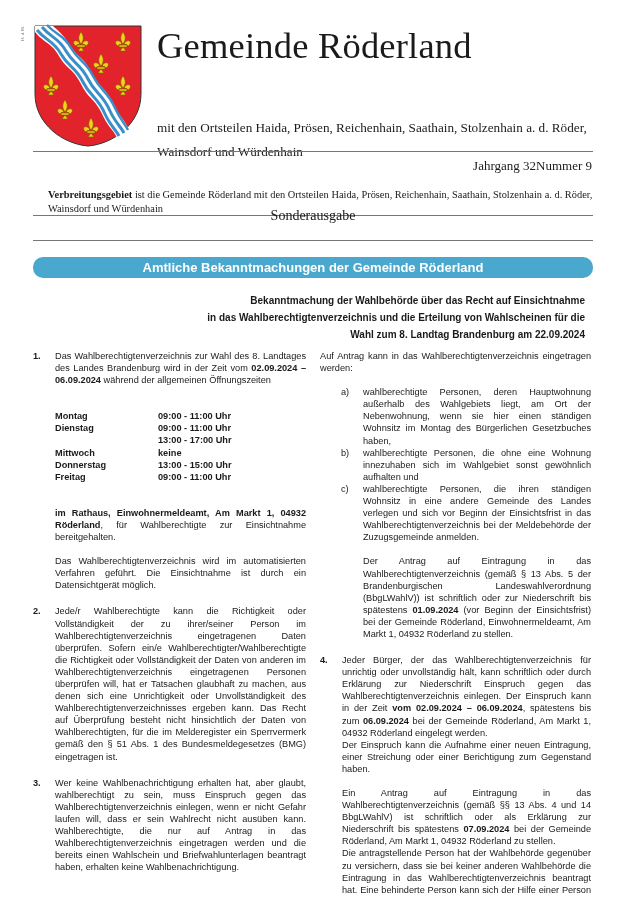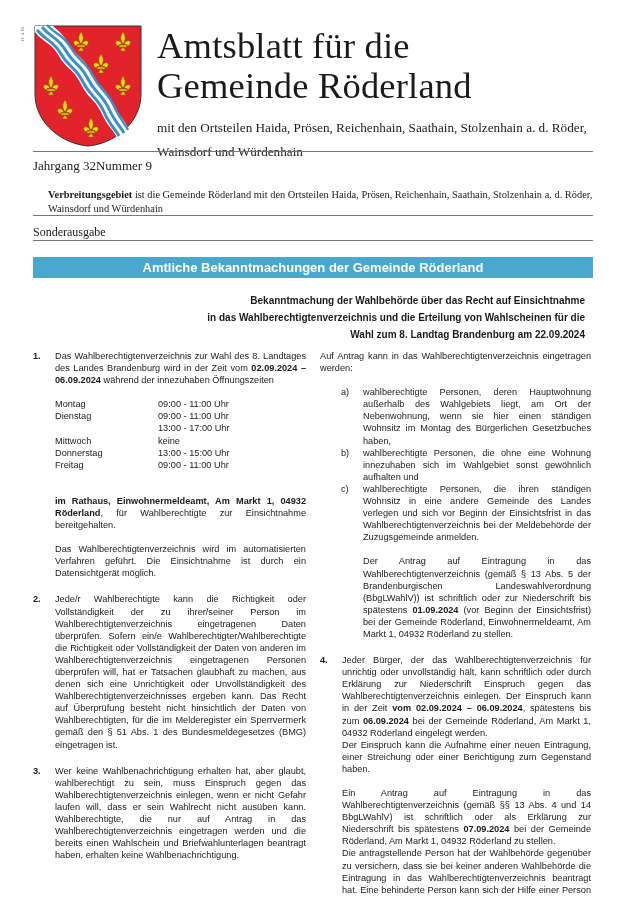--- a/index.html
+++ b/index.html
@@ -3,35 +3,35 @@
 <meta charset="utf-8">
 <style>
   * { box-sizing: border-box; margin: 0; padding: 0; }
   body { width: 625px; height: 897px; background: #fff; color: #1a1a1a; position: relative; overflow: hidden; font-family: "Liberation Sans", sans-serif; }
   .serif { font-family: "Liberation Serif", "DejaVu Serif", serif; }
   .side-note { position: absolute; left: 20px; top: 26px; font-size: 4px; color: #777; writing-mode: vertical-rl; transform: rotate(180deg); font-family: "Liberation Sans", sans-serif; }
   .crest { position: absolute; left: 33px; top: 24px; width: 112px; width: 110px; height: 124px; }
   .title { position: absolute; left: 157px; top: 26px; font-size: 36.5px; line-height: 40px; color: #1a1a1a; letter-spacing: 0.2px; }
   .subtitle { position: absolute; left: 157px; top: 116px; width: 460px; font-size: 13.2px; line-height: 24px; }
   .rule { position: absolute; left: 33px; right: 32px; height: 1px; background: #777; }
-  .meta-row { position: absolute; left: 33px; right: 33px; top: 158px; display: flex; justify-content: flex-start; font-size: 13px; }
+  .meta-row { position: absolute; left: 33px; right: 33px; top: 158px; display: flex; justify-content: flex-end; font-size: 13px; }
   .distrib { position: absolute; left: 48px; right: 32px; top: 188px; font-size: 10.4px; line-height: 13.5px; }
   .distrib b { font-weight: bold; }
-  .edition { position: absolute; left: 33px; right: 32px; top: 225px; font-size: 12px; }
-  .banner { position: absolute; left: 33px; right: 32px; top: 257px; height: 21px; background: #4aa8cf; color: #fff; font-weight: bold; font-size: 13px; text-align: center; line-height: 21px; }
+  .edition { position: absolute; left: 33px; right: 32px; top: 208px; text-align: center; font-size: 14px; }
+  .banner { position: absolute; left: 33px; right: 32px; top: 257px; height: 21px; background: #4aa8cf; color: #fff; font-weight: bold; font-size: 13px; text-align: center; line-height: 21px; border-radius: 10px; }
   .headline { position: absolute; left: 40px; right: 40px; top: 292px; text-align: right; font-weight: bold; font-size: 10px; line-height: 17px; }
   .col { position: absolute; top: 350px; font-size: 9.2px; line-height: 12.1px; }
   .col-left { left: 33px; width: 273px; }
   .col-right { left: 320px; width: 271px; }
   .item { display: flex; }
   .num { width: 22px; font-weight: bold; flex: none; }
   .body { flex: 1; text-align: justify; }
   .body p { text-align: justify; }
   .gap { height: 12px; }
-  .hours { display: grid; grid-template-columns: 103px 1fr; margin-top: 12px; }
+  .hours { display: grid; grid-template-columns: 103px 1fr; margin-top: 24px; font-weight: bold; }
   .sub { display: flex; margin-left: 21px; }
   .sub .lbl { width: 22px; flex: none; }
   .sub .txt { flex: 1; text-align: justify; }
   .indent { margin-left: 43px; text-align: justify; }
 </style>
 </head>
 <body>
 
 <div class="side-note">Hl. d. Rl.</div>
 
@@ -60,21 +60,20 @@
     <g transform="translate(32,84)">
         <path d="M0 -8 C3 -4 3 0 0 4 C-3 0 -3 -4 0 -8Z M-2 2 C-8 -2 -9 4 -5 6 C-4 4 -2 4 -1 5Z M2 2 C8 -2 9 4 5 6 C4 4 2 4 1 5Z M-4 5 H4 V7 H-4Z M0 7 L-3 11 H3Z"></path>
       </g>
     <g transform="translate(58,102)">
         <path d="M0 -8 C3 -4 3 0 0 4 C-3 0 -3 -4 0 -8Z M-2 2 C-8 -2 -9 4 -5 6 C-4 4 -2 4 -1 5Z M2 2 C8 -2 9 4 5 6 C4 4 2 4 1 5Z M-4 5 H4 V7 H-4Z M0 7 L-3 11 H3Z"></path>
       </g>
   </g>
 </svg>
 
 <div class="title serif">
-  <div>Amtsblatt für die</div>
   <div>Gemeinde Röderland</div>
 </div>
 <div class="subtitle serif">mit den Ortsteilen Haida, Prösen, Reichenhain, Saathain, Stolzenhain a. d. Röder, Wainsdorf und Würdenhain</div>
 
 <div class="rule" style="top:151px"></div>
 
 <div class="meta-row serif">
   <span>Jahrgang 32</span>
   <span>Nummer 9</span>
 </div>
@@ -92,21 +91,21 @@
 <div class="headline">
   <div>Bekanntmachung der Wahlbehörde über das Recht auf Einsichtnahme</div>
   <div>in das Wahlberechtigtenverzeichnis und die Erteilung von Wahlscheinen für die</div>
   <div>Wahl zum 8. Landtag Brandenburg am 22.09.2024</div>
 </div>
 
 <div class="col col-left">
   <div class="item">
     <div class="num">1.</div>
     <div class="body">
-      <p><span>Das Wahlberechtigtenverzeichnis zur Wahl des 8. Landtages des Landes Brandenburg wird in der Zeit vom </span><b>02.09.2024 – 06.09.2024</b><span> während der innezuhaben Öffnungszeiten</span></p>
+      <p><span>Das Wahlberechtigtenverzeichnis zur Wahl des 8. Landtages des Landes Brandenburg wird in der Zeit vom </span><b>02.09.2024 – 06.09.2024</b><span> während der allgemeinen Öffnungszeiten</span></p>
       <div class="hours">
         <span>Montag</span>
           <span>09:00 - 11:00 Uhr</span>
         <span>Dienstag</span>
           <span>09:00 - 11:00 Uhr</span>
         <span></span>
           <span>13:00 - 17:00 Uhr</span>
         <span>Mittwoch</span>
           <span>keine</span>
         <span>Donnerstag</span>

